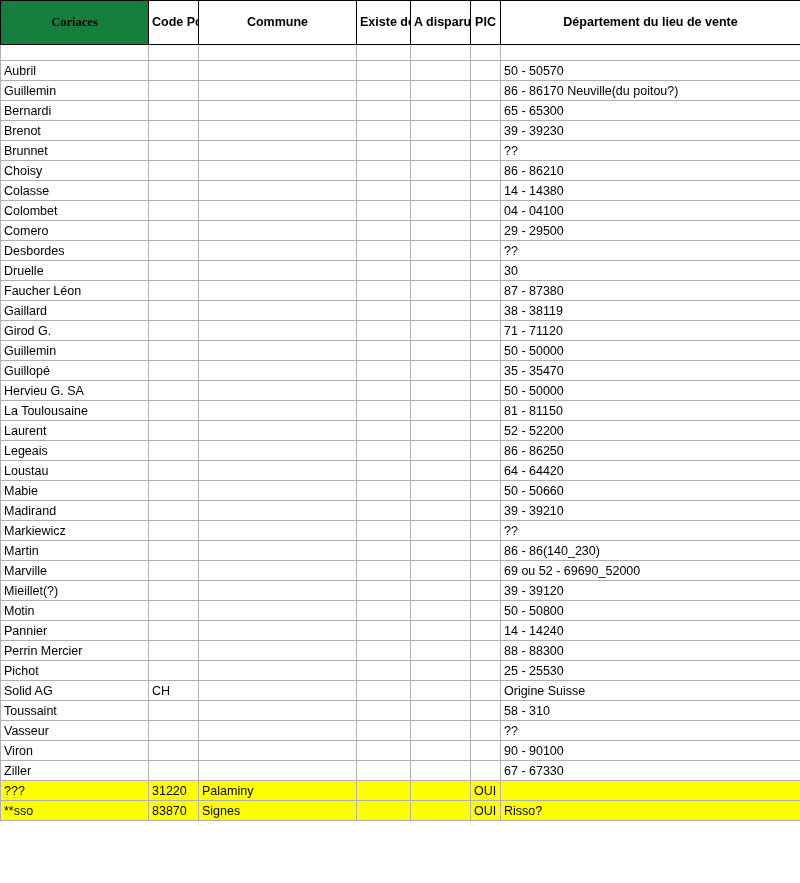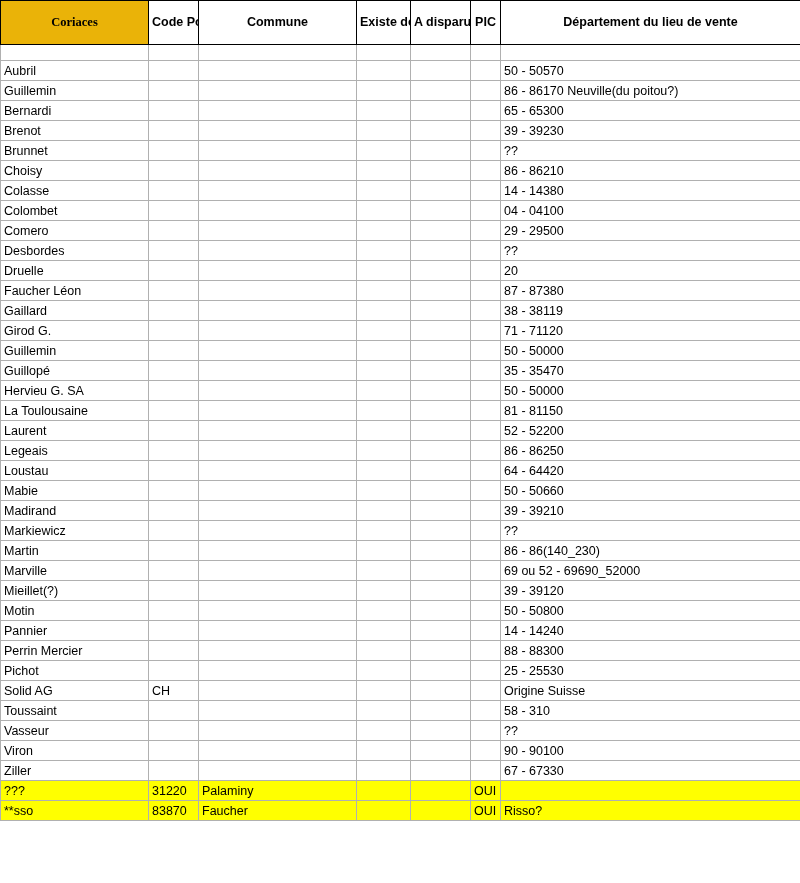--- a/index.html
+++ b/index.html
@@ -44,21 +44,21 @@
   tr.header-row th {
     height: 44px;
     text-align: center;
     font-weight: bold;
     vertical-align: middle;
     line-height: 1.05;
     border: 1px solid #000000;
     font-size: 12.5px;
   }
   th.title-cell {
-    background: #eab308;
+    background: #15803d;
     color: #000000;
     font-size: 23px;
     font-weight: bold;
     text-align: left;
     padding-left: 6px;
     font-family: "Liberation Serif", serif;
   }
   th.dept-cell {
     text-align: left;
     padding-left: 4px;
@@ -205,21 +205,21 @@
         <td class="pic"></td>
         <td class="dept">??</td>
       </tr>
       <tr>
         <td class="name">Druelle</td>
         <td class="cp"></td>
         <td class="commune"></td>
         <td class="existe"></td>
         <td class="disparu"></td>
         <td class="pic"></td>
-        <td class="dept">20</td>
+        <td class="dept">30</td>
       </tr>
       <tr>
         <td class="name">Faucher Léon</td>
         <td class="cp"></td>
         <td class="commune"></td>
         <td class="existe"></td>
         <td class="disparu"></td>
         <td class="pic"></td>
         <td class="dept">87 - 87380</td>
       </tr>
@@ -444,20 +444,20 @@
         <td class="cp">31220</td>
         <td class="commune">Palaminy</td>
         <td class="existe"></td>
         <td class="disparu"></td>
         <td class="pic">OUI</td>
         <td class="dept"></td>
       </tr>
       <tr class="highlight">
         <td class="name">**sso</td>
         <td class="cp">83870</td>
-        <td class="commune">Faucher</td>
+        <td class="commune">Signes</td>
         <td class="existe"></td>
         <td class="disparu"></td>
         <td class="pic">OUI</td>
         <td class="dept">Risso?</td>
       </tr>
     </tbody>
 </table>
 
 </body></html>

